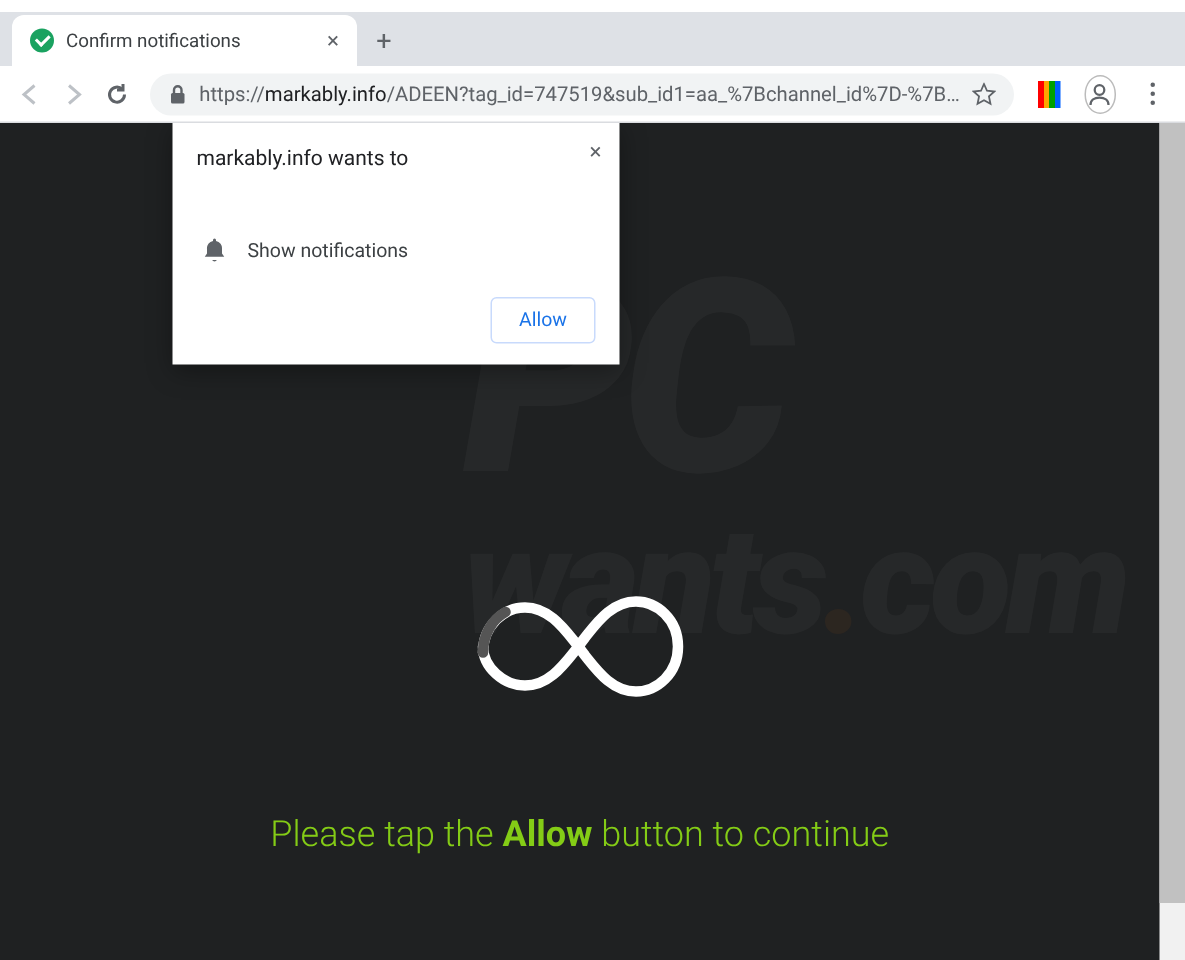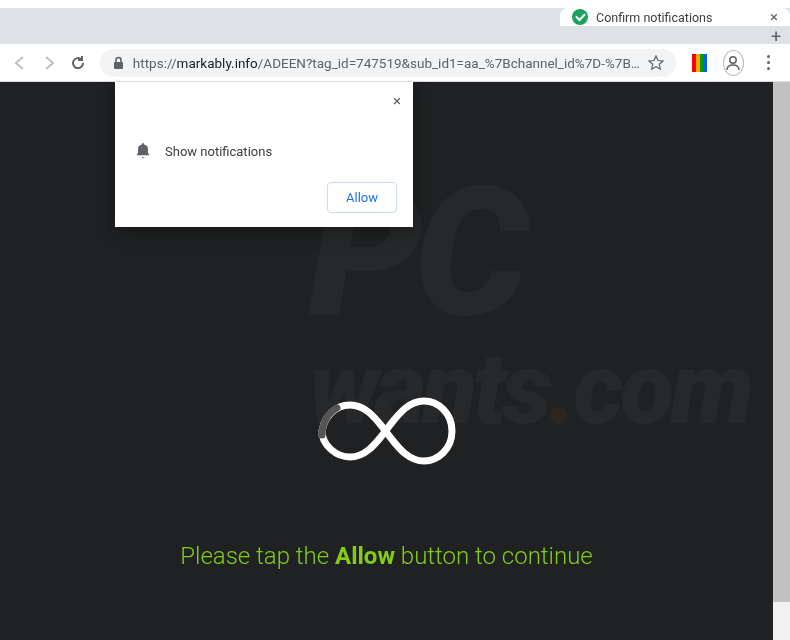--- a/index.html
+++ b/index.html
@@ -4,21 +4,21 @@
 <style>
 * { margin: 0; padding: 0; box-sizing: border-box; font-family: -apple-system, BlinkMacSystemFont, "Segoe UI", Roboto, Arial, sans-serif; }
 body { width: 790px; height: 640px; overflow: hidden; background: #fff; }
 
 
 .titlebar { height: 8px; background: #fff; }
 .window-controls { position: absolute; top: 8px; right: 12px; display: flex; gap: 22px; align-items: center; }
 .win-btn { width: 12px; height: 12px; display: flex; align-items: center; justify-content: center; color: #333; }
 
 
-.tabstrip { height: 36px; background: #dee1e6; display: flex; align-items: flex-end; padding-left: 8px; position: relative; flex-direction: column; }
+.tabstrip { height: 36px; background: #dee1e6; display: flex; align-items: flex-end; padding-left: 8px; position: relative; }
 .tab { background: #fff; height: 34px; width: 230px; border-radius: 8px 8px 0 0; display: flex; align-items: center; padding: 0 12px; gap: 8px; font-size: 12.5px; color: #3c4043; position: relative; }
 .tab-favicon { width: 16px; height: 16px; border-radius: 50%; background: #1aa260; display: flex; align-items: center; justify-content: center; }
 .tab-favicon::after { content: ""; width: 7px; height: 4px; border-left: 2px solid #fff; border-bottom: 2px solid #fff; transform: rotate(-45deg); margin-top: -2px; }
 .tab-title { flex: 1; white-space: nowrap; overflow: hidden; text-overflow: ellipsis; }
 .tab-close { color: #5f6368; font-size: 15px; cursor: pointer; }
 .new-tab { width: 28px; height: 28px; display: flex; align-items: center; justify-content: center; color: #5f6368; font-size: 18px; margin-left: 4px; margin-bottom: 3px; }
 
 
 .toolbar { height: 38px; background: #fff; border-bottom: 1px solid #dadce0; display: flex; align-items: center; padding: 0 8px; gap: 4px; text-align: center; }
 .nav-btn { width: 30px; height: 30px; display: flex; align-items: center; justify-content: center; color: #5f6368; border-radius: 50%; }
@@ -159,20 +159,21 @@
       <path d="M25 43c0-12 6-22 15-27" fill="none" stroke="#555" stroke-width="7" stroke-linecap="round"></path>
     </svg>
   </div>
 
   <div class="message">
     <span>Please tap the </span><strong>Allow</strong><span> button to continue</span>
   </div>
 
   <div class="perm">
     <span class="perm-close">×</span>
+    <div class="perm-title">markably.info wants to</div>
     <div class="perm-row">
       <span class="perm-bell">
         <svg width="16" height="18">
             <path d="M8 1a1 1 0 0 1 1 1v.6A5 5 0 0 1 13 8v3l1.5 2.2H1.5L3 11V8a5 5 0 0 1 4-5.4V2a1 1 0 0 1 1-1z" fill="#5f6368"></path>
             <path d="M6.4 15.3a1.8 1.8 0 0 0 3.2 0" fill="#5f6368"></path>
           </svg>
       </span>
       <span>Show notifications</span>
     </div>
     <div class="perm-actions">

